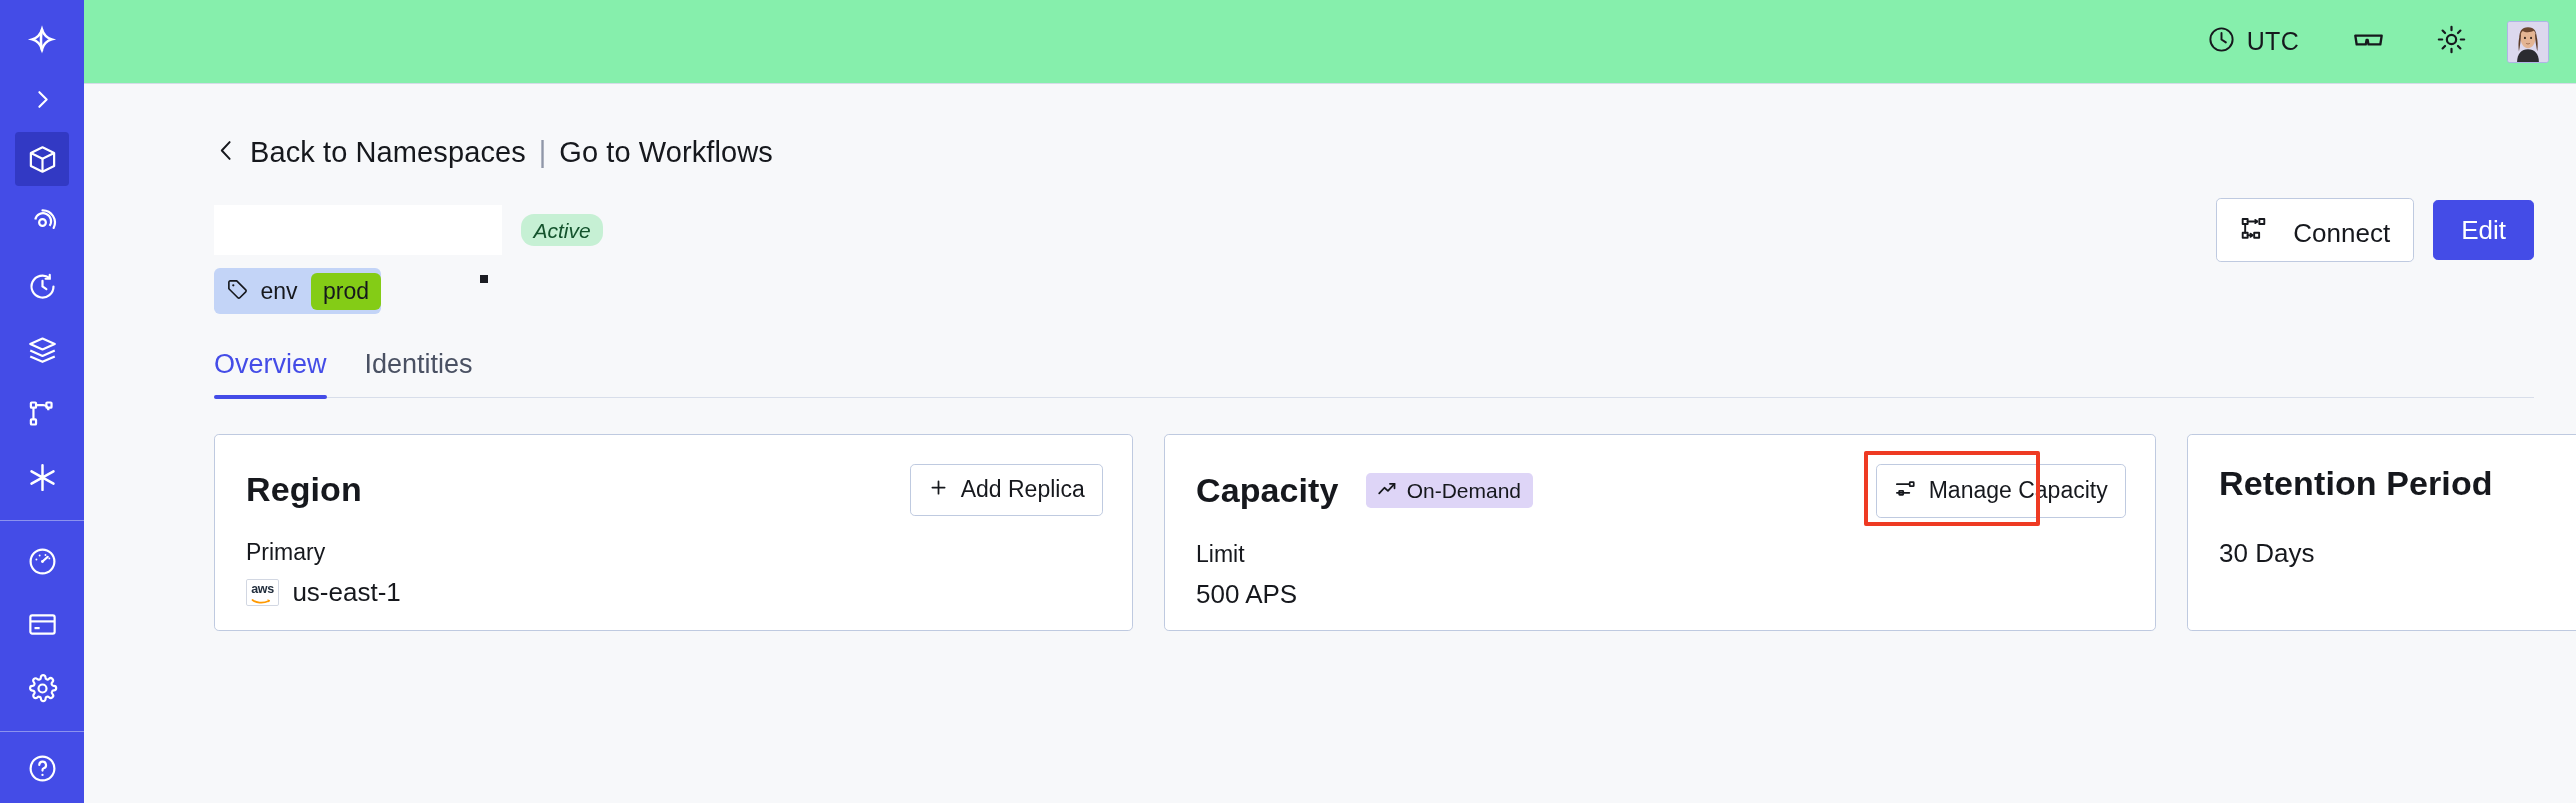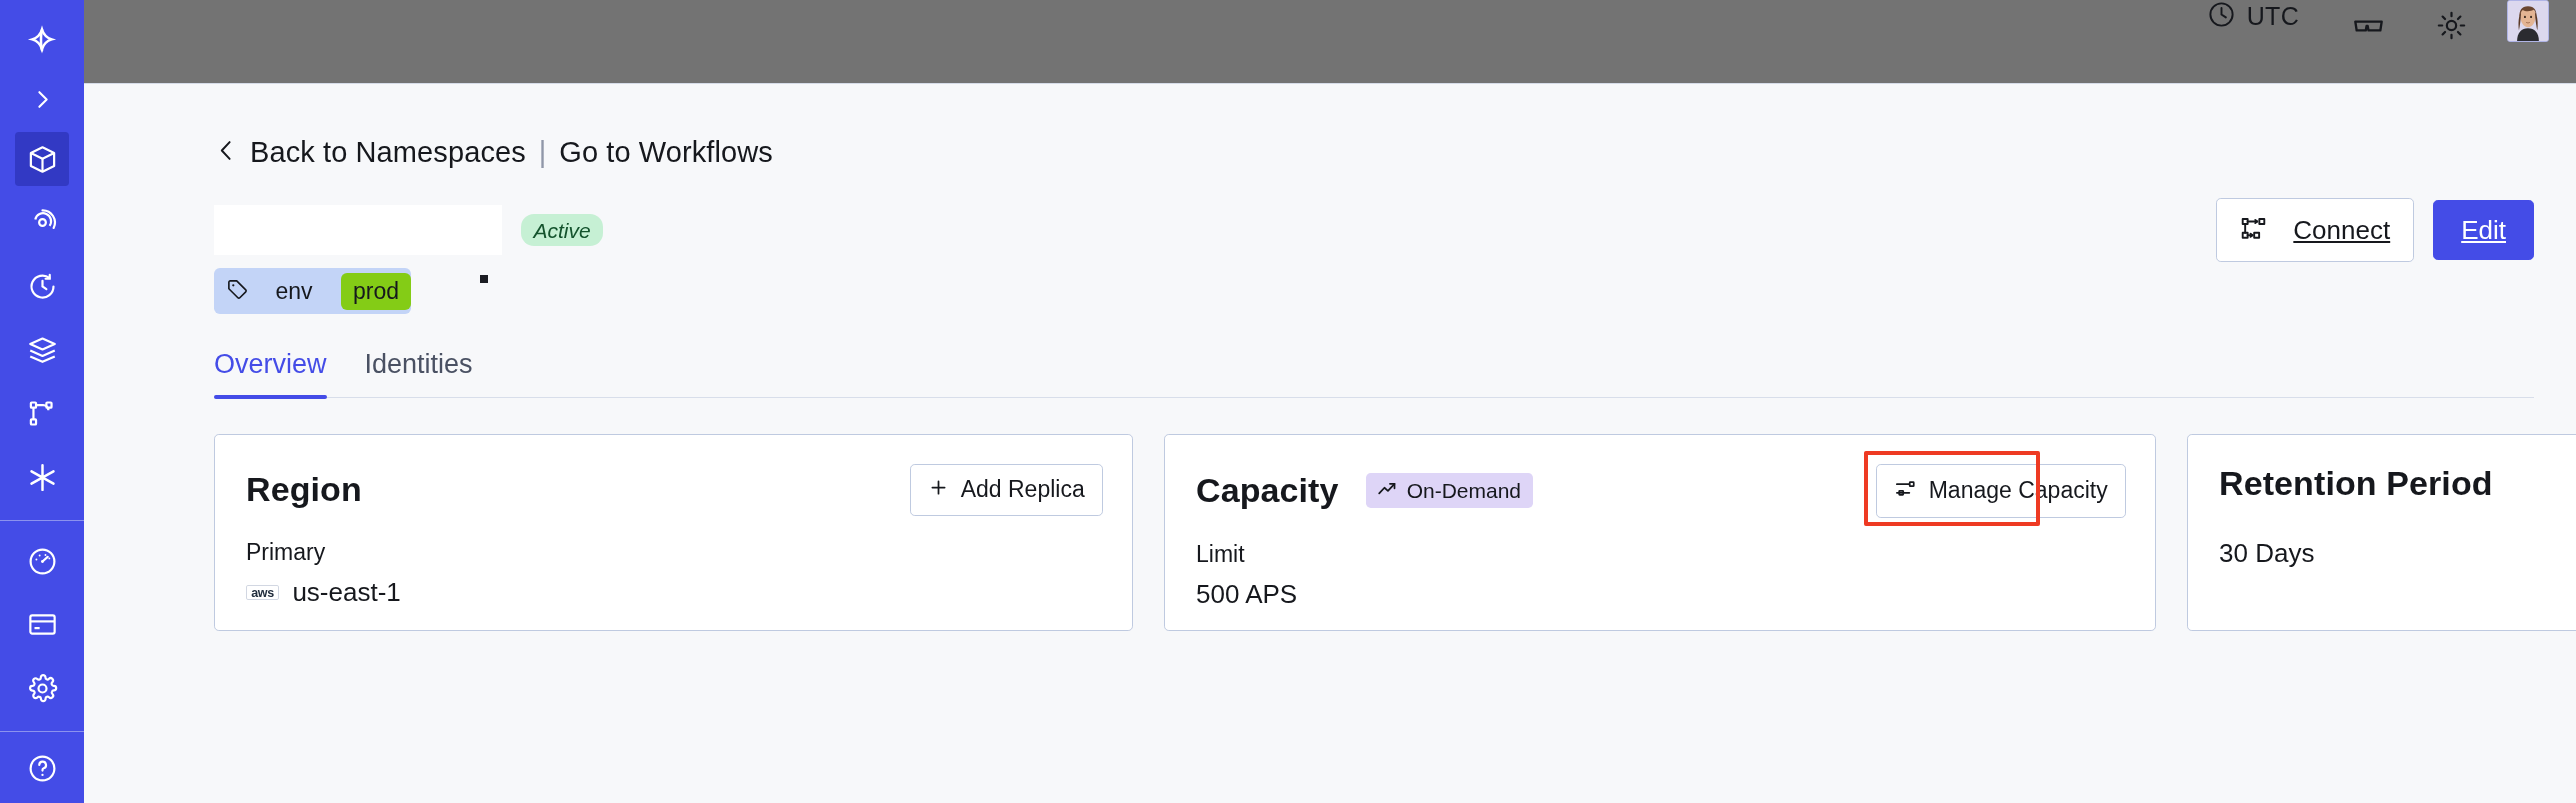--- a/index.html
+++ b/index.html
@@ -31,23 +31,23 @@
   .side-btn svg { display: block; }
   .side-div {
     width: 84px; height: 1px; background: #8C92EE; margin-top: 15.3px;
   }
   .side-group-b { margin-top: 3.8px; display:flex; flex-direction:column; align-items:center; }
 
   
   .right { flex: 1 1 auto; display: flex; flex-direction: column; min-width: 0; }
 
   .topbar {
-    height: 84px; background: #737373;
+    height: 84px; background: #86efac;
     border-bottom: 1px solid #D6DCE8;
-    display: flex; align-items: flex-start; justify-content: flex-end;
+    display: flex; align-items: center; justify-content: flex-end;
     padding-right: 27px; gap: 0px;
     flex: 0 0 84px;
   }
   .tz { display: flex; align-items: center; gap: 10.5px; margin-right: 42px; }
   .tz-label { font-size: 25px; color: #16181D; letter-spacing: 0.3px; }
   .top-icon { width: 54px; height: 54px; display:flex; align-items:center; justify-content:center; margin-right: 29px; }
   .avatar {
     width: 42px; height: 42px; border-radius: 2.9px;
     background: #DCD8EE; border: 1px solid #AFB4E6;
     overflow: hidden; position: relative;
@@ -77,33 +77,33 @@
   }
   .badge-active {
     margin-left: 19px;
     background: #C6F0D4; color: #14532d;
     font-size: 21px; padding: 5.8px 12.5px; border-radius: 13px;
     line-height: 1;
     font-style: italic;
   }
   .title-actions { margin-left: auto; display: flex; align-items: center; gap: 19px; }
   .btn {
-    display: inline-flex; align-items: center; gap: 26px;
+    display: inline-flex; align-items: flex-end; gap: 26px;
     font-size: 26px; line-height: 1;
     border: 1px solid #BFCAE0; background: #ffffff; color: #16181D;
-    border-radius: 4.8px; padding: 15.3px 23px; cursor: pointer; text-decoration: underline;
+    border-radius: 4.8px; padding: 15.3px 23px; cursor: pointer;
   }
   .btn-primary {
     background: #444CE7; border-color: #444CE7; color: #ffffff;
     padding: 16px 27px;
   }
 
   .tags-row { margin-top: 13.4px; display: flex; }
   .tag {
-    display: inline-flex; align-items: center; gap: 27px;
+    display: inline-flex; align-items: center; gap: 12px;
     background: #C3D4F7; border-radius: 5.8px;
     padding: 5.8px 0 5.8px 11.5px; font-size: 23px; color: #16181D;
     line-height: 1;
   }
   .tag-key { padding-right: 1.9px; }
   .tag-val {
     background: #84cc16; border-radius: 6px;
     padding: 6.7px 11.5px; margin: -1px 0; font-size: 23px; line-height: 1;
   }
 
@@ -146,21 +146,21 @@
   }
   .hl-box {
     position: absolute; left: -11.5px; top: -12.5px;
     width: 176px; height: 75px;
     border: 4.8px solid #EE3A23; border-radius: 1.9px; pointer-events: none;
   }
   .card-sub { font-size: 23px; color: #16181D; margin-top: 23px; }
   .card-val { font-size: 26px; color: #16181D; margin-top: 11.5px;
     display: flex; align-items: center; gap: 13.4px; }
   .aws-mark {
-    width: 33px; height: 15px; border: 1px solid #D2D7E2; border-radius: 1.9px;
+    width: 33px; height: 27px; border: 1px solid #D2D7E2; border-radius: 1.9px;
     background: #fff; display: flex; flex-direction: column;
     align-items: center; justify-content: center; gap: 0px; padding-top: 1.9px;
   }
   .aws-txt { font-size: 12.5px; font-weight: 700; color: #232F3E; line-height: 1; letter-spacing: -0.3px; }
   .retention-val { margin-top: 35px; font-size: 26px; color: #16181D; }
 </style>
 </head>
 <body>
 
 <div class="app">

